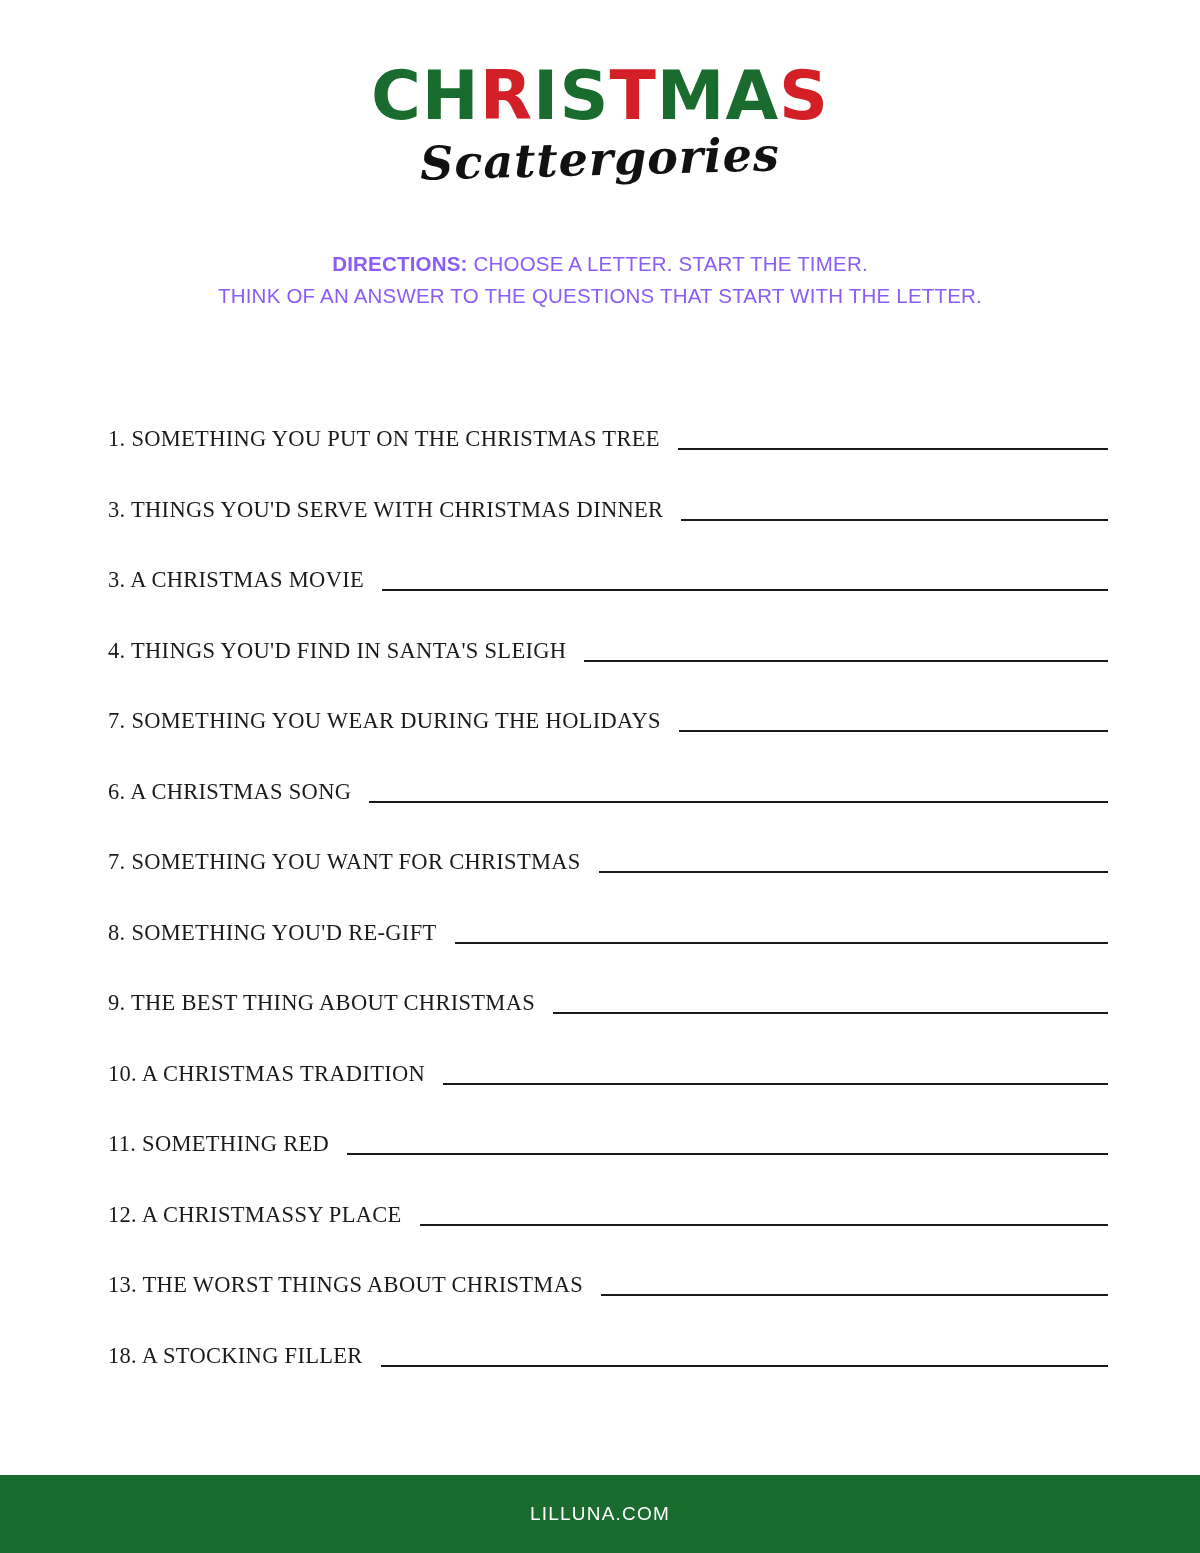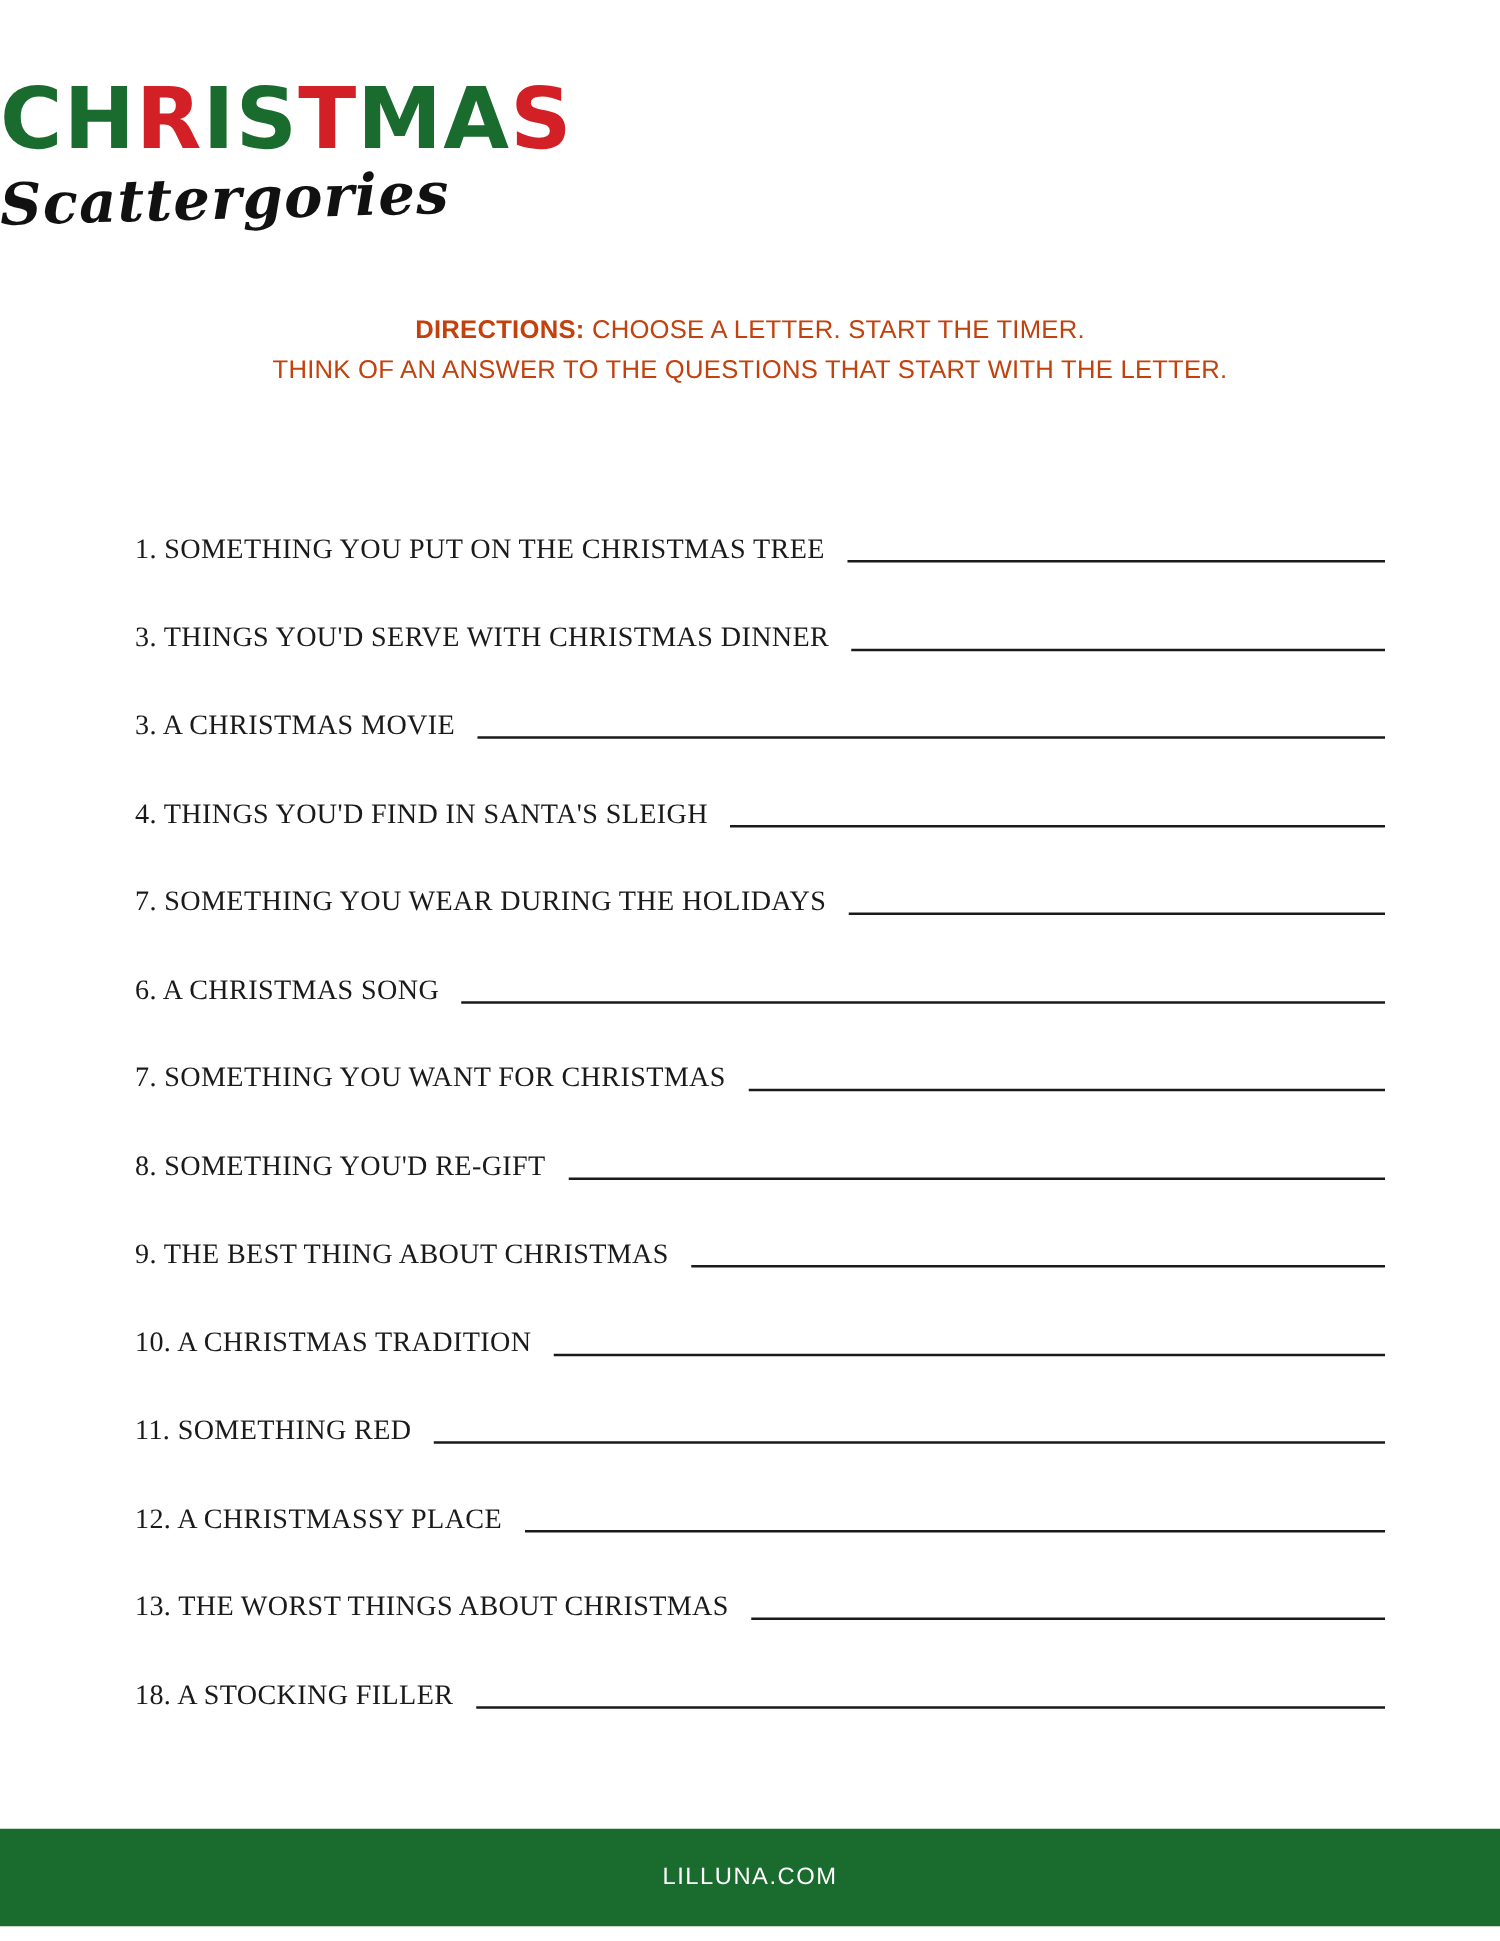--- a/index.html
+++ b/index.html
@@ -19,20 +19,21 @@
   .page {
     width: 1200px;
     height: 1553px;
     position: relative;
     display: flex;
     flex-direction: column;
   }
 
   
   .title-block {
+    text-align: center;
     padding-top: 62px;
   }
   .title-main {
     font-family: "DejaVu Sans", sans-serif;
     font-weight: bold;
     font-size: 68px;
     letter-spacing: 1px;
     line-height: 1;
     white-space: nowrap;
     display: inline-block;
@@ -54,21 +55,21 @@
     transform: rotate(-1.5deg);
     display: inline-block;
   }
 
   
   .directions {
     text-align: center;
     margin-top: 62px;
     font-size: 20.5px;
     line-height: 1.55;
-    color: #c2410c;
+    color: #8b5cf6;
     letter-spacing: 0.2px;
   }
   .directions b {
     font-weight: bold;
   }
 
   
   .list {
     margin-top: 74px;
     padding: 0 0 0 108px;
@@ -93,21 +94,21 @@
     margin-right: 92px;
     height: 0;
     margin-bottom: 6px;
     min-width: 120px;
   }
 
   
   .footer {
     position: absolute;
     left: 0;
-    bottom: 12px;
+    bottom: 0;
     width: 1200px;
     height: 78px;
     background: #1a6b2e;
     display: flex;
     align-items: center;
     justify-content: center;
   }
   .footer-text {
     color: #ffffff;
     font-size: 19px;

